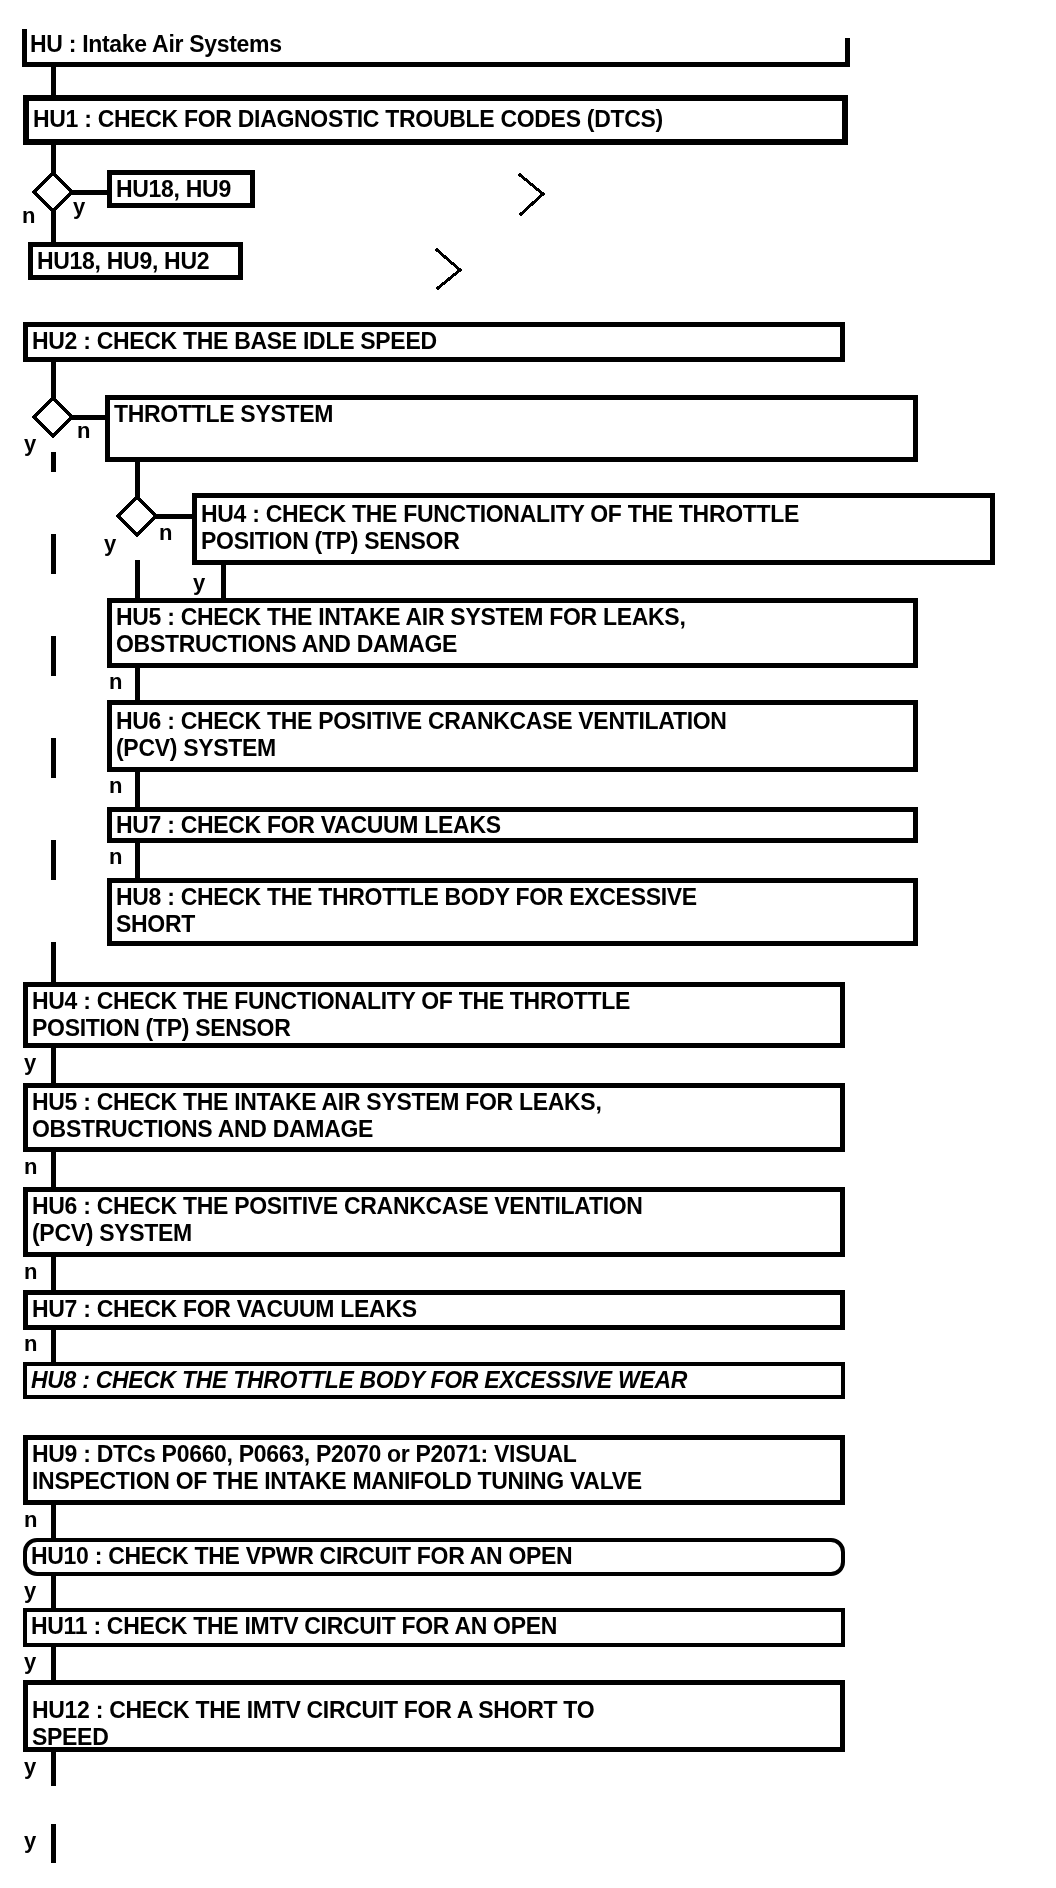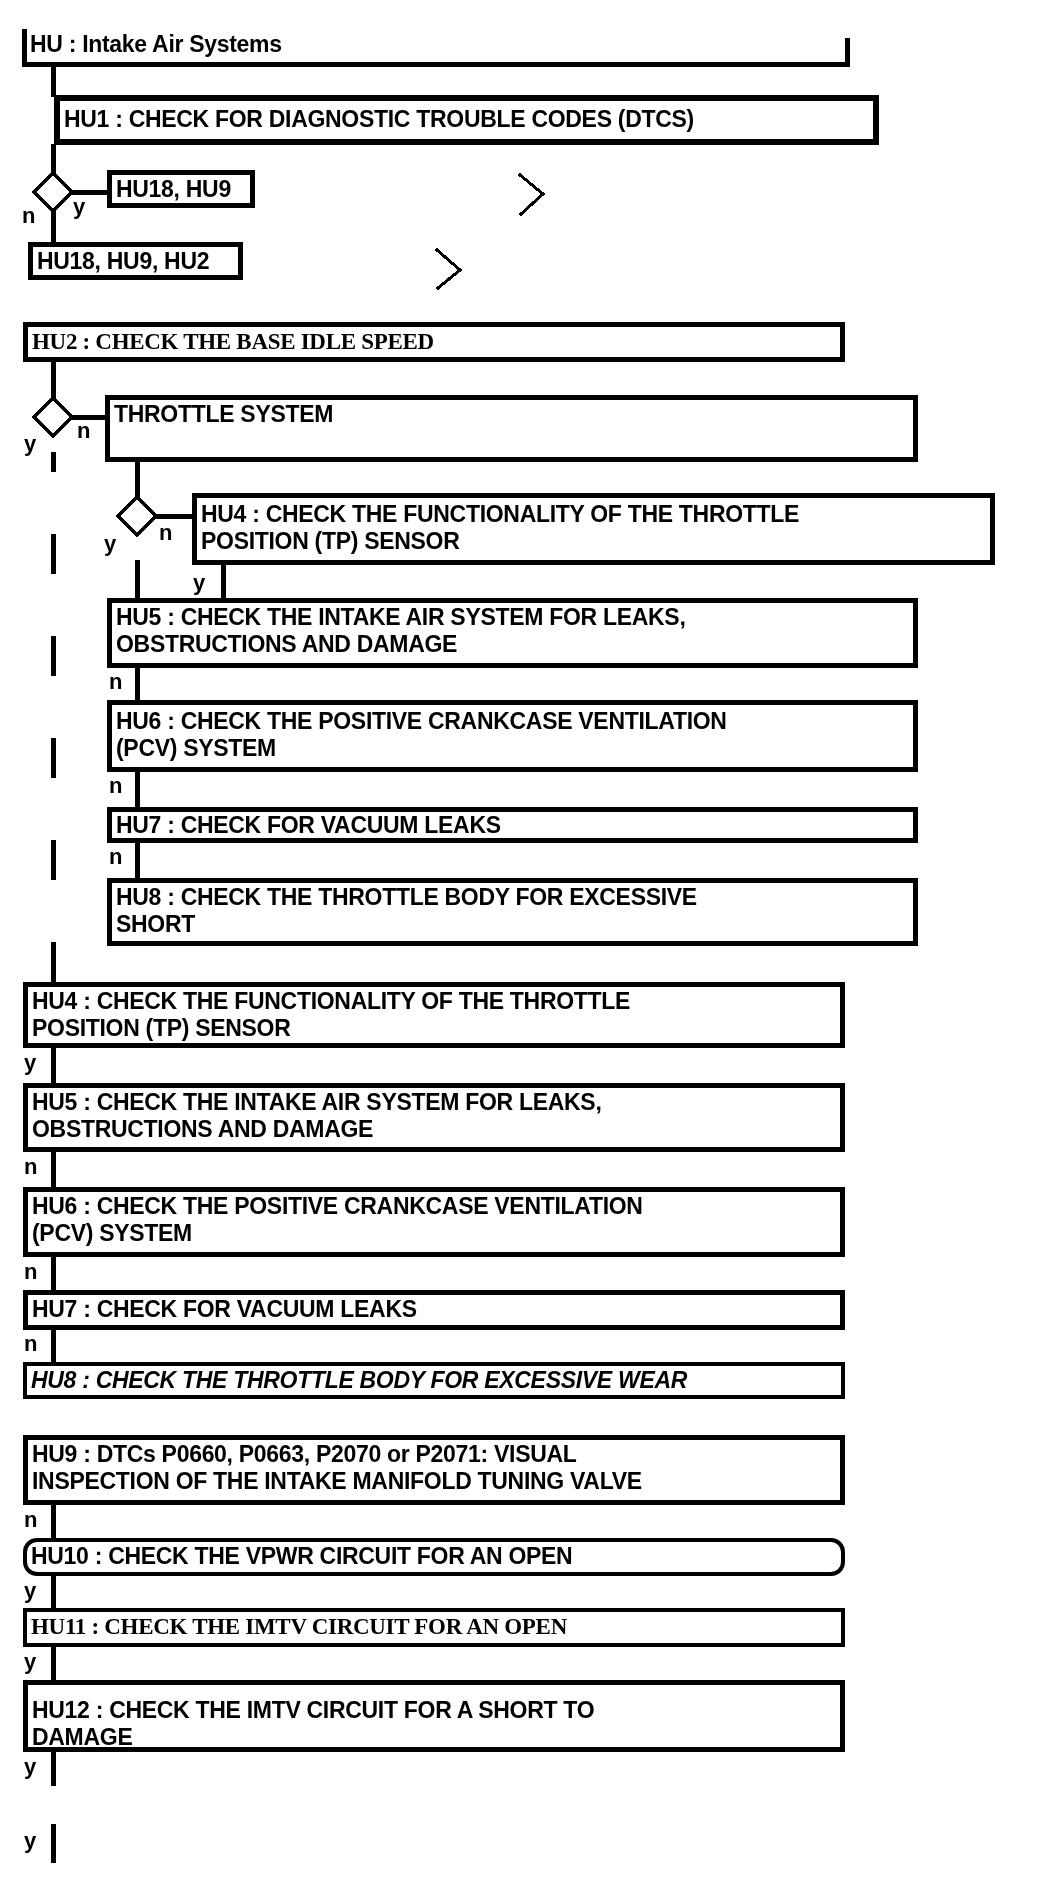--- a/index.html
+++ b/index.html
@@ -76,33 +76,33 @@
     </g>
 
     <g stroke="#000" stroke-width="3" fill="none" stroke-linecap="square">
       <polyline points="520,175 543,194 521,214"></polyline>
       <polyline points="437,250 460,270 438,288"></polyline>
     </g>
   </svg>
 
   <div class="flow-title">HU : Intake Air Systems</div>
 
-  <div class="node b6" style="left:23px;top:95px;width:825px;height:50px;padding-top:5px;margin-left:31px;">
+  <div class="node b6" style="left:23px;top:95px;width:825px;height:50px;padding-top:5px;">
     <span class="ln">HU1 : CHECK FOR DIAGNOSTIC TROUBLE CODES (DTCS)</span>
   </div>
 
   <div class="node" style="left:107px;top:170px;width:148px;height:38px;">
     <span class="ln">HU18, HU9</span>
   </div>
 
   <div class="node" style="left:28px;top:242px;width:215px;height:38px;">
     <span class="ln">HU18, HU9, HU2</span>
   </div>
 
-  <div class="node" style="left:23px;top:322px;width:822px;height:40px;font-family:Liberation Serif, serif;">
+  <div class="node" style="left:23px;top:322px;width:822px;height:40px;">
     <span class="ln">HU2 : CHECK THE BASE IDLE SPEED</span>
   </div>
 
   <div class="node" style="left:105px;top:395px;width:813px;height:67px;">
     <span class="ln">THROTTLE SYSTEM</span>
   </div>
 
   <div class="node" style="left:192px;top:493px;width:803px;height:72px;padding-top:3px;">
     <span class="ln">HU4 : CHECK THE FUNCTIONALITY OF THE THROTTLE</span>
     <span class="ln">POSITION (TP) SENSOR</span>
@@ -152,27 +152,27 @@
 
   <div class="node" style="left:23px;top:1435px;width:822px;height:70px;">
     <span class="ln">HU9 : DTCs P0660, P0663, P2070 or P2071: VISUAL</span>
     <span class="ln">INSPECTION OF THE INTAKE MANIFOLD TUNING VALVE</span>
   </div>
 
   <div class="node b4" style="left:23px;top:1538px;width:822px;height:38px;border-radius:14px;">
     <span class="ln">HU10 : CHECK THE VPWR CIRCUIT FOR AN OPEN</span>
   </div>
 
-  <div class="node b4" style="left:23px;top:1608px;width:822px;height:39px;font-family:Liberation Serif, serif;">
+  <div class="node b4" style="left:23px;top:1608px;width:822px;height:39px;">
     <span class="ln">HU11 : CHECK THE IMTV CIRCUIT FOR AN OPEN</span>
   </div>
 
   <div class="node" style="left:23px;top:1680px;width:822px;height:72px;padding-top:12px;">
     <span class="ln">HU12 : CHECK THE IMTV CIRCUIT FOR A SHORT TO</span>
-    <span class="ln">DAMAGE</span>
+    <span class="ln">SPEED</span>
   </div>
 
 
   <div class="branch" style="left:73px;top:196px;">y</div>
   <div class="branch" style="left:22px;top:205px;">n</div>
 
   <div class="branch" style="left:77px;top:420px;">n</div>
   <div class="branch" style="left:24px;top:433px;">y</div>
 
   <div class="branch" style="left:159px;top:522px;">n</div>

